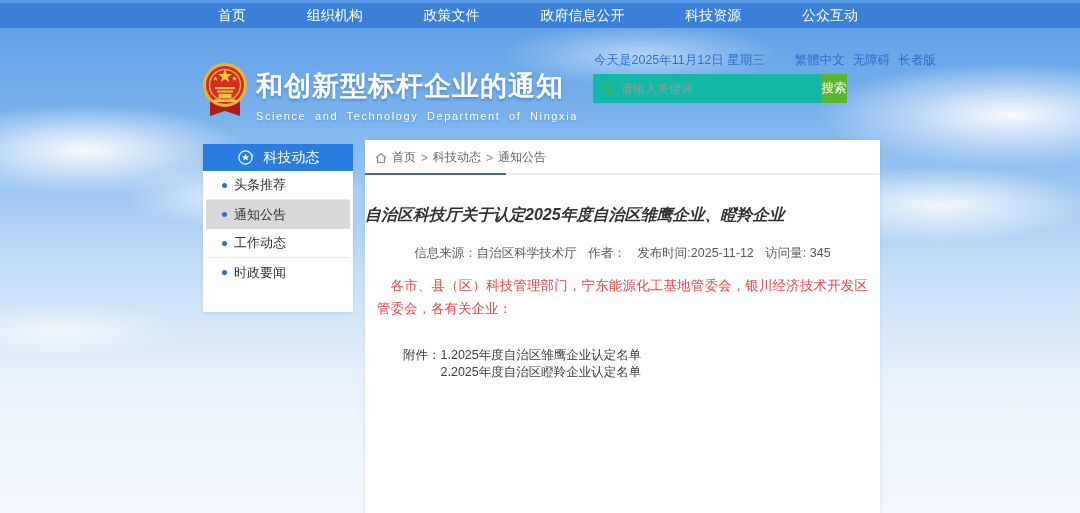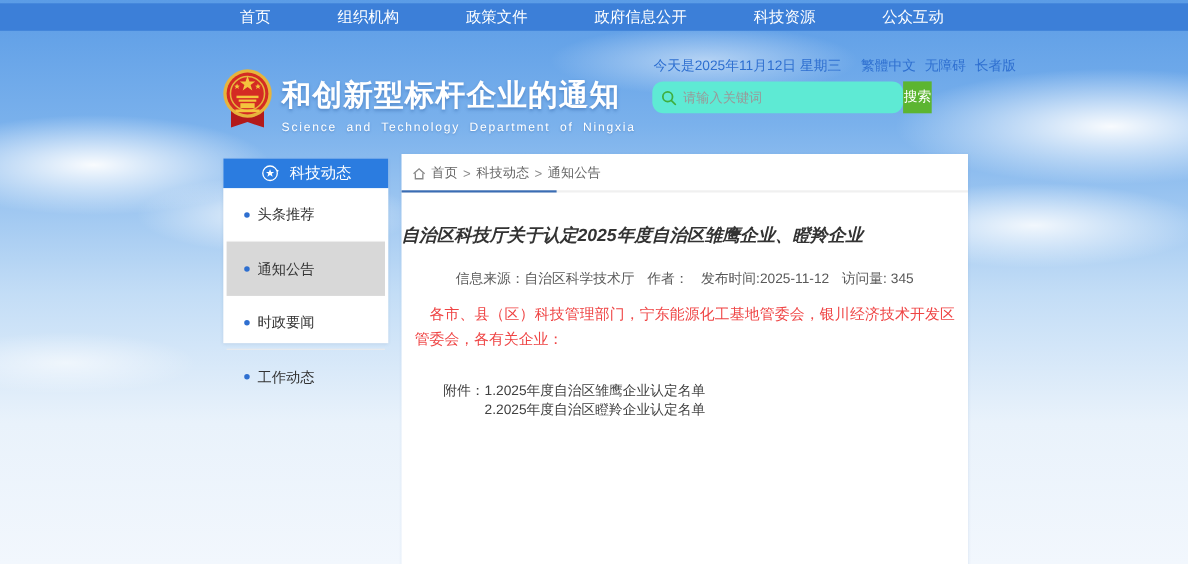--- a/index.html
+++ b/index.html
@@ -39,26 +39,26 @@
   }
   .site-subtitle {
     margin-top: 6px; color: #fff; font-size: 11px; letter-spacing: 1.6px;
     word-spacing: 4px; text-shadow: 0 1px 2px rgba(40,90,160,.4); white-space: nowrap;
   }
 
   .header-meta {
     position: absolute; left: 594px; top: 52px; width: 278px;
     display: flex; align-items: center; font-size: 12.5px; color: #2e6fd0; white-space: nowrap;
   }
-  .header-meta .date { margin-right: 10px; }
+  .header-meta .date { margin-right: 22px; }
   .header-meta .qlink { margin-left: 8px; cursor: pointer; }
 
   .searchbar { position: absolute; left: 593px; top: 74px; width: 254px; height: 29px; display: flex; }
   .search-input-wrap {
-    flex: 1; background: #5eead4; display: flex; align-items: center; padding: 0 8px; border-radius: 10px;
+    flex: 1; background: #14b8a6; display: flex; align-items: center; padding: 0 8px;
   }
   .search-input {
     border: none; outline: none; flex: 1; font-size: 12px; color: #333;
     font-family: "Liberation Sans", sans-serif; background: transparent; margin-left: 6px;
   }
   .search-input::placeholder { color: #999; }
   .search-btn {
     width: 26px; background: #5cb531; color: #fff; border: none; font-size: 12.5px;
     cursor: pointer; font-family: "Liberation Sans", sans-serif;
   }
@@ -66,21 +66,21 @@
   
   .sidebar {
     position: absolute; left: 203px; top: 144px; width: 150px; height: 168px;
     background: #fff; box-shadow: 0 1px 3px rgba(80,120,170,.18);
   }
   .sidebar-header {
     height: 27px; background: #2b7ce0; color: #fff; display: flex;
     align-items: center; justify-content: center; gap: 10px; font-size: 14px;
   }
   .sidebar-item {
-    height: 49px; margin: 0 3px; display: flex; align-items: center;
+    height: 29px; margin: 0 3px; display: flex; align-items: center;
     padding-left: 16px; font-size: 13px; color: #333; cursor: pointer;
     border-bottom: 1px solid #ececec;
   }
   .sidebar-item:last-child { border-bottom: none; }
   .sidebar-item.active { background: #d8d8d8; border-bottom: none; }
   .bullet {
     width: 5px; height: 5px; border-radius: 50%; background: #2e6fd0;
     margin-right: 7px; flex: none;
   }
 
@@ -184,25 +184,25 @@
   <div class="sidebar-item">
     <span class="bullet"></span>
     <span>头条推荐</span>
   </div>
   <div class="sidebar-item active">
     <span class="bullet"></span>
     <span>通知公告</span>
   </div>
   <div class="sidebar-item">
     <span class="bullet"></span>
+    <span>工作动态</span>
+  </div>
+  <div class="sidebar-item">
+    <span class="bullet"></span>
     <span>时政要闻</span>
-  </div>
-  <div class="sidebar-item">
-    <span class="bullet"></span>
-    <span>工作动态</span>
   </div>
 </div>
 
 <div class="main-panel">
 
   <div class="breadcrumb">
     <svg class="icon-svg" width="12" height="12" viewBox="0 0 12 12">
       <path d="M1 6 L6 1.5 L11 6" fill="none" stroke="#888" stroke-width="1.2"></path>
       <path d="M2.6 5.6 L2.6 10.5 L9.4 10.5 L9.4 5.6" fill="none" stroke="#888" stroke-width="1.2"></path>
     </svg>

